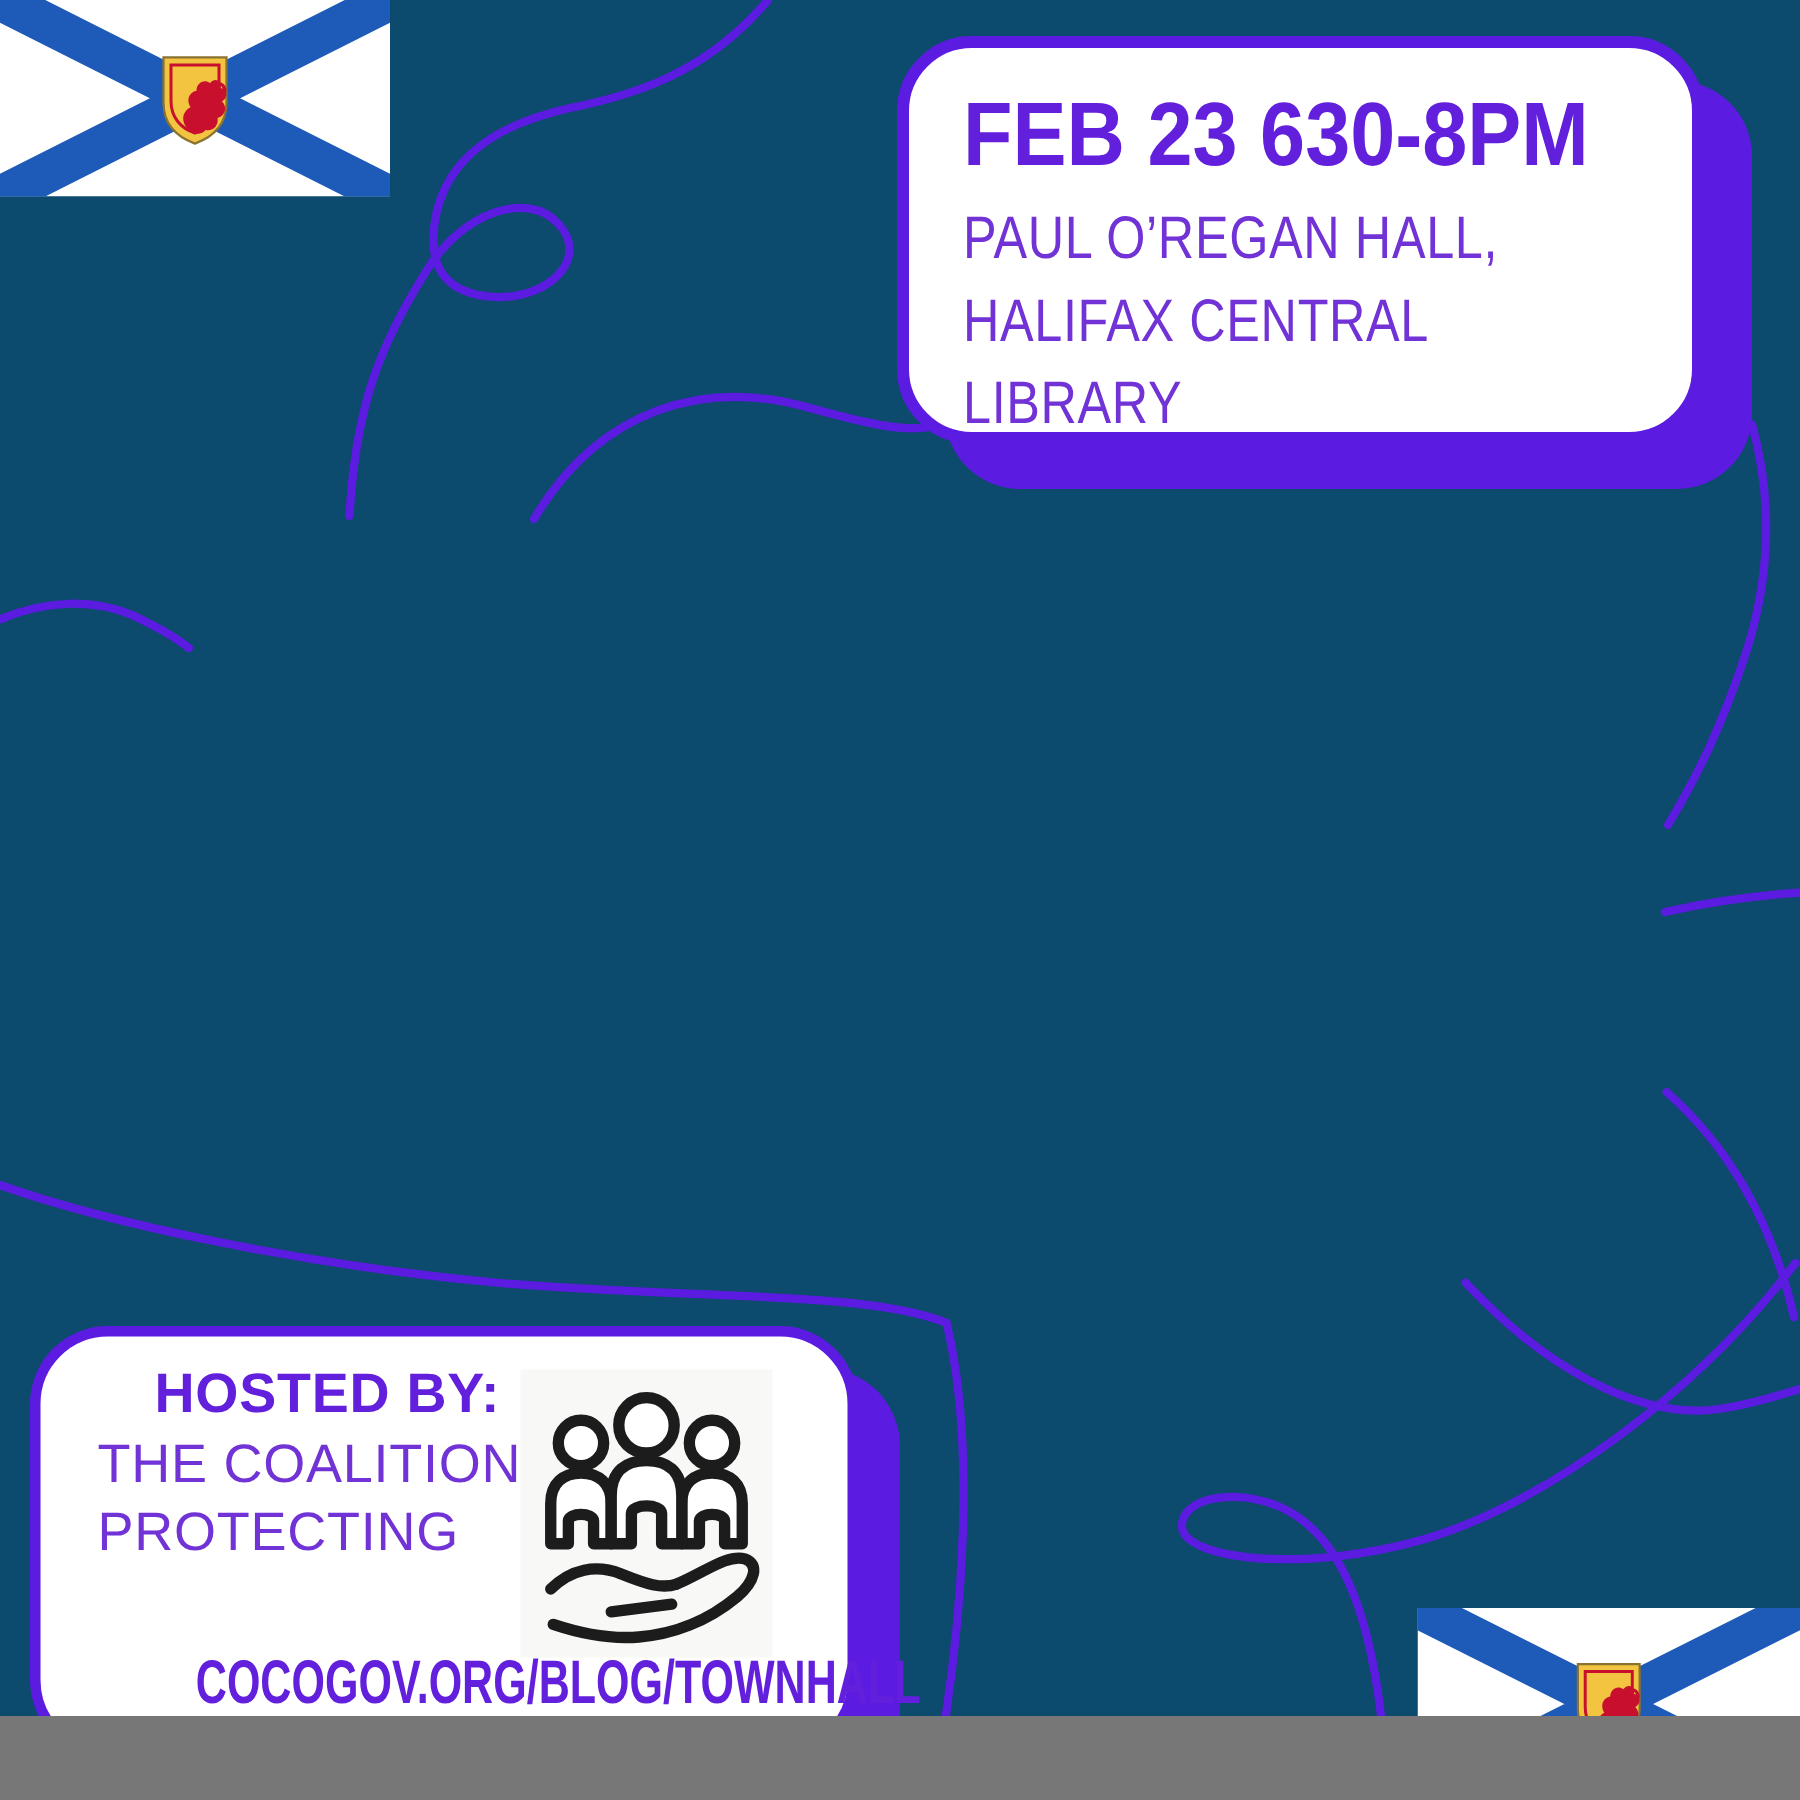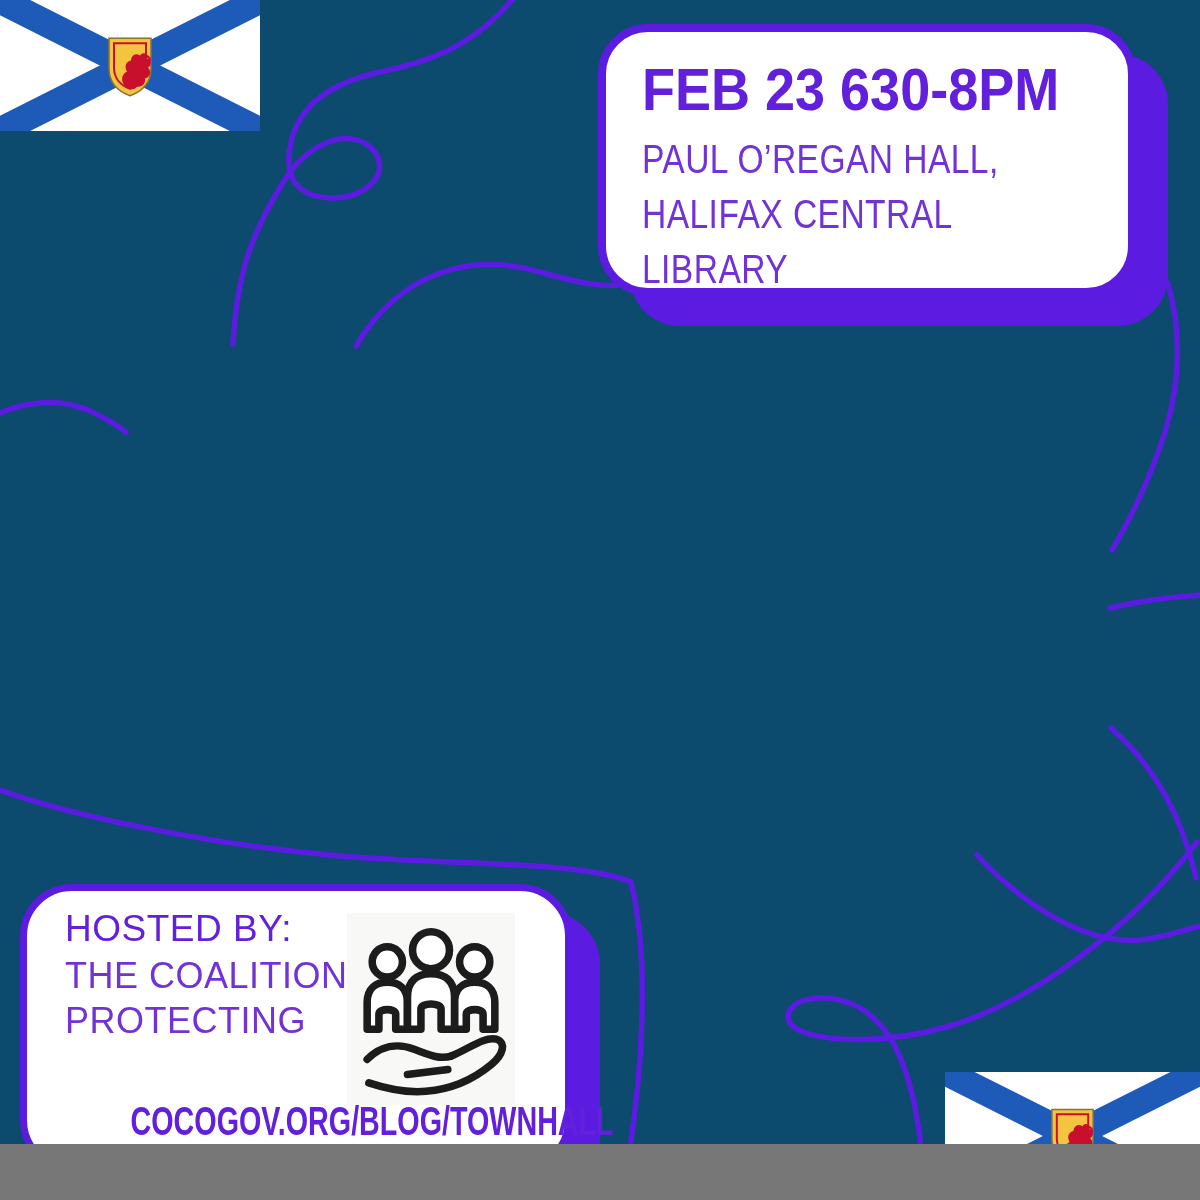--- a/index.html
+++ b/index.html
@@ -42,21 +42,21 @@
   .subtitle-lines{margin-top:33px;transform:scaleX(.84);transform-origin:left top;}
   .subtitle-lines div{
     font-size:44px;font-weight:400;color:#7132D6;line-height:51px;white-space:nowrap;letter-spacing:.5px;
   }
 
   
   .card-host{
     left:20px;top:884px;width:552px;height:288px;border-radius:52px;border-width:7px;
     box-shadow:28px 28px 0 #5C1BE0;padding:14px 0 0 38px;
   }
-  .host-label{font-size:37px;font-weight:400;color:#6320DC;line-height:48px;letter-spacing:.5px;white-space:nowrap;}
+  .host-label{font-size:37px;font-weight:700;color:#6320DC;line-height:48px;letter-spacing:.5px;white-space:nowrap;margin-left:38px;}
   .host-org div{font-size:36px;font-weight:400;color:#7132D6;line-height:45px;letter-spacing:.5px;white-space:nowrap;}
   .host-url-wrap{position:absolute;left:0;right:0;bottom:20px;text-align:center;}
   .host-url{
     display:inline-block;font-size:41px;font-weight:700;color:#6320DC;white-space:nowrap;
     transform:scaleX(.7);transform-origin:center;
   }
   .host-icon{position:absolute;left:320px;top:22px;width:168px;height:192px;background:#F8F8F6;}
   .host-icon svg{width:100%;height:100%;display:block;}
 </style>
 </head>

